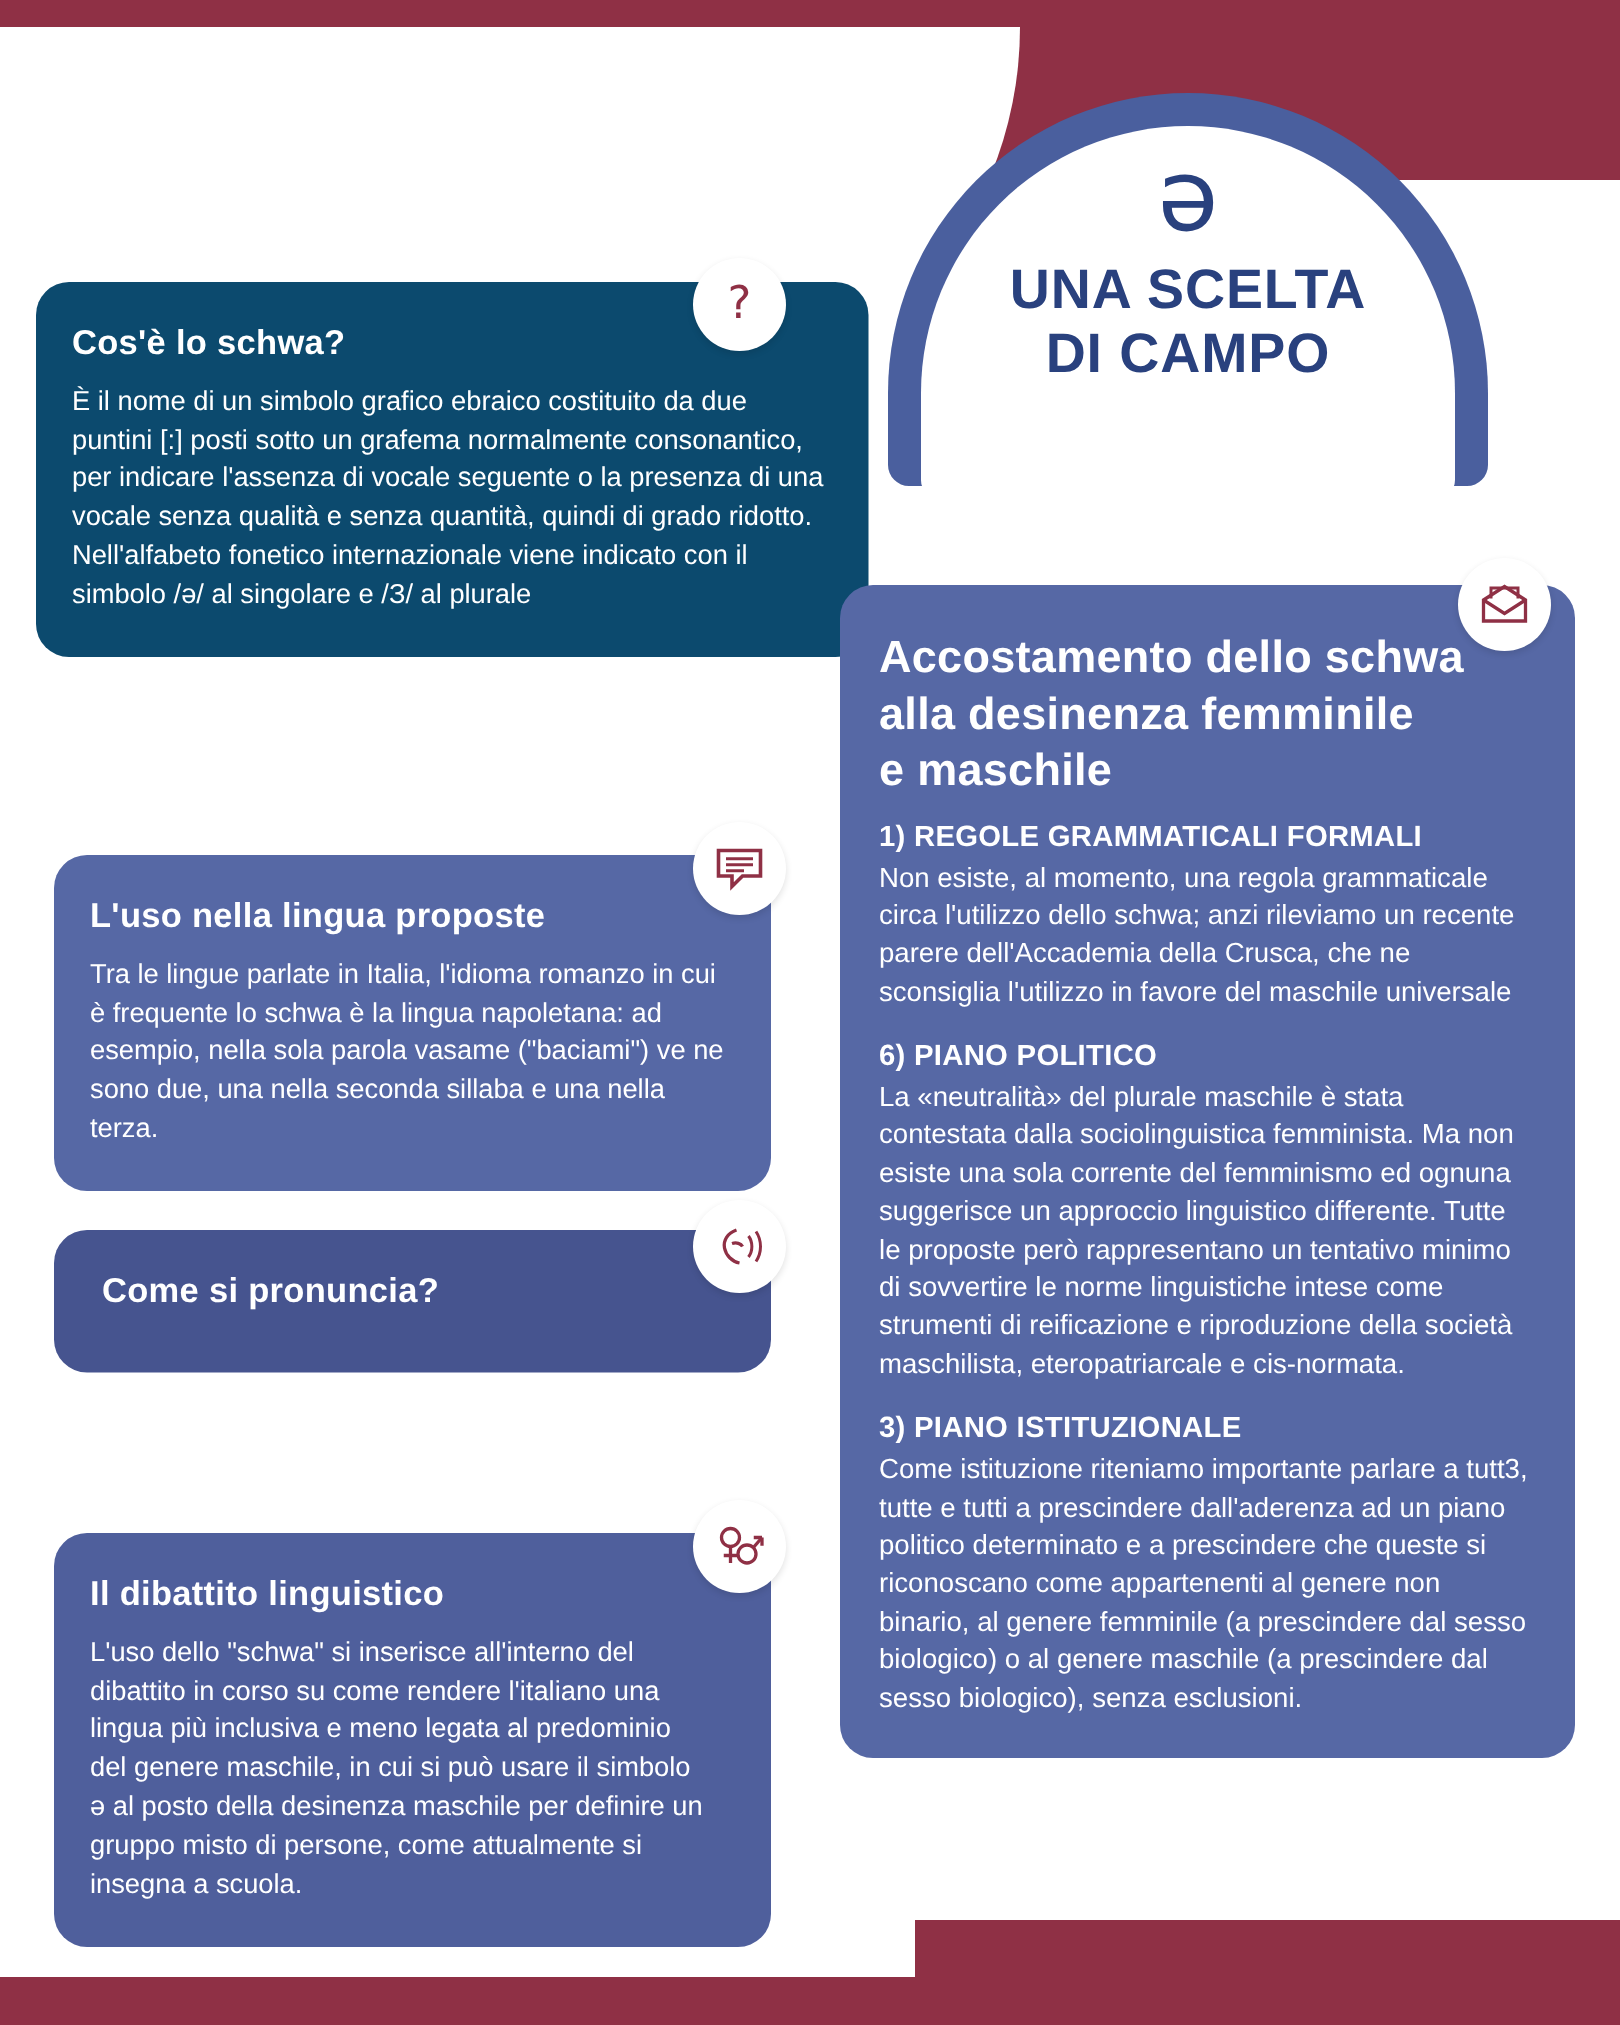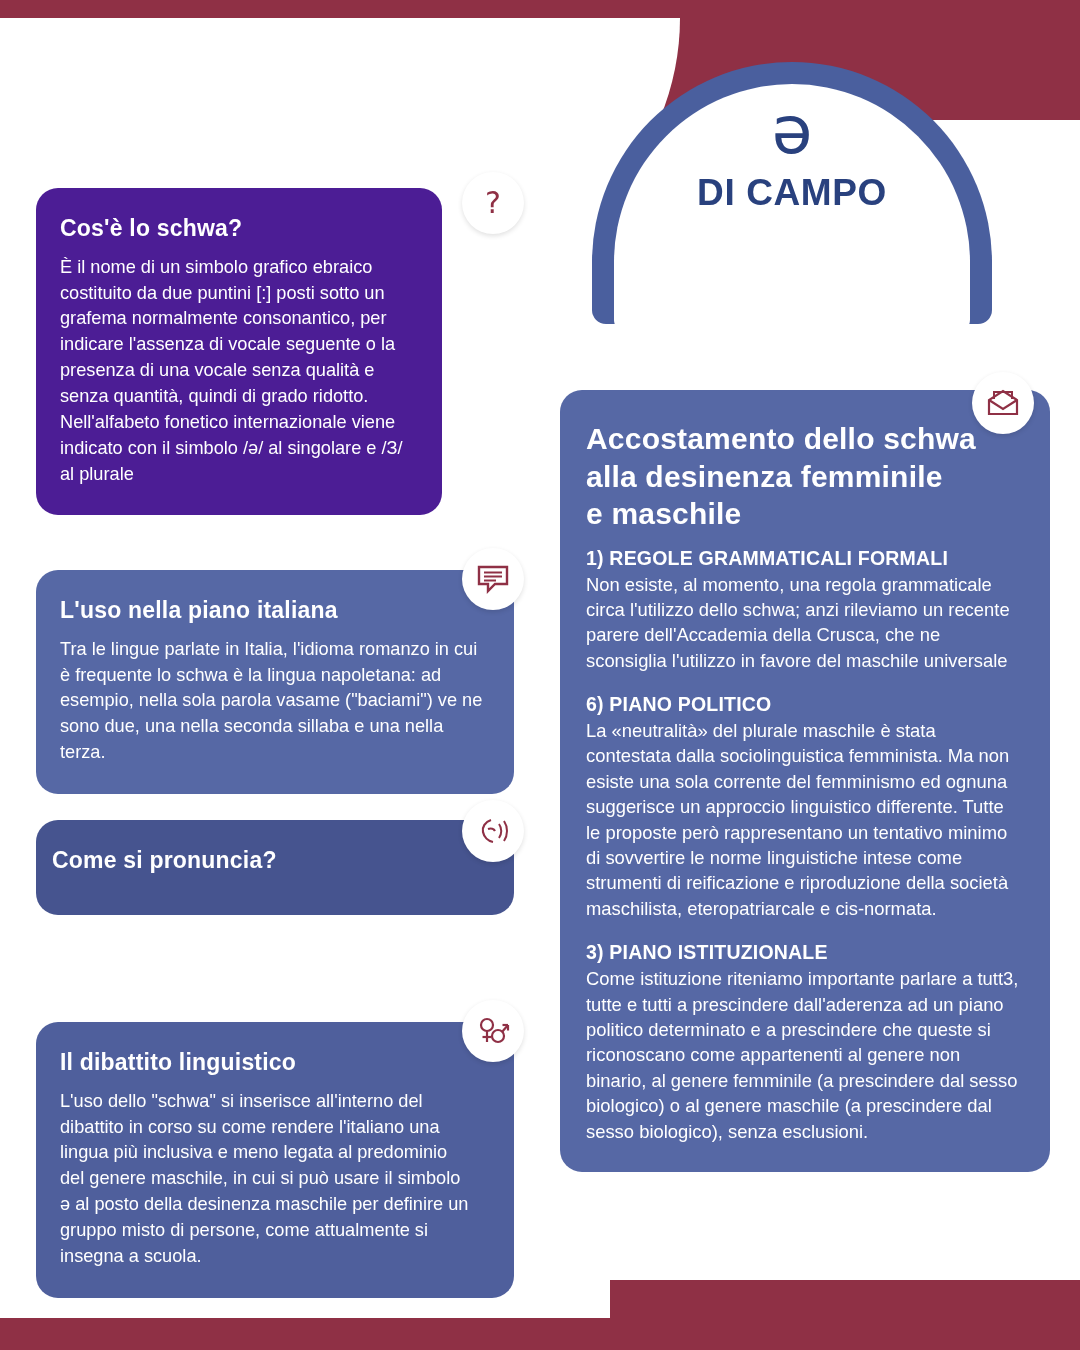--- a/index.html
+++ b/index.html
@@ -132,23 +132,23 @@
     font-weight: bold;
     line-height: 1.25;
     letter-spacing: 0.2px;
   }
   .card p {
     margin: 0;
     font-size: 18.2px;
     line-height: 1.42;
   }
 
-  .card-1 { left: 36px; top: 188px;  width: 406px; padding: 26px 30px 28px 24px; background: #4c1d95; }
+  .card-1 { left: 24px; top: 188px;  width: 555px; padding: 26px 30px 28px 24px; background: #0c4a6e; }
   .card-2 { left: 36px; top: 570px;  width: 478px; padding: 26px 30px 28px 24px; background: #5668a5; }
-  .card-3 { left: 36px; top: 820px;  width: 478px; padding: 26px 30px 28px 16px; background: #46548f; }
+  .card-3 { left: 36px; top: 820px;  width: 478px; padding: 26px 30px 28px 32px; background: #46548f; }
   .card-4 { left: 36px; top: 1022px; width: 478px; padding: 26px 44px 28px 24px; background: #4f5f9c; }
   .card-right {
     left: 560px; top: 390px; width: 490px;
     padding: 30px 30px 28px 26px;
     background: #5668a5;
   }
   .card-right h2 { font-size: 30px; margin-bottom: 14px; }
   .card-right h3 {
     margin: 0 0 2px 0;
     font-size: 19.5px;
@@ -208,35 +208,36 @@
     <div>Regione Campania</div>
   </div>
 </div>
 
 <div class="arch-wrap">
   <div class="arch-outer"></div>
   <div class="arch-inner"></div>
   <div class="arch-content">
     <div class="arch-schwa">ǝ</div>
     <div class="arch-title">
+      <div>UNA SCELTA</div>
       <div>DI CAMPO</div>
     </div>
   </div>
 </div>
 
 <div class="card card-1">
   <h2>Cos'è lo schwa?</h2>
   <p>È il nome di un simbolo grafico ebraico costituito da due puntini [:] posti sotto un grafema normalmente consonantico, per indicare l'assenza di vocale seguente o la presenza di una vocale senza qualità e senza quantità, quindi di grado ridotto. Nell'alfabeto fonetico internazionale viene indicato con il simbolo /ǝ/ al singolare e /З/ al plurale</p>
 </div>
 <div class="icon-badge ib-1">
   <span class="icon-glyph">?</span>
 </div>
 
 <div class="card card-2">
-  <h2>L'uso nella piano italiana</h2>
+  <h2>L'uso nella lingua proposte</h2>
   <p>Tra le lingue parlate in Italia, l'idioma romanzo in cui è frequente lo schwa è la lingua napoletana: ad esempio, nella sola parola vasame ("baciami") ve ne sono due, una nella seconda sillaba e una nella terza.</p>
 </div>
 <div class="icon-badge ib-2">
   <svg width="34" height="30" viewBox="0 0 34 30" aria-hidden="true">
     <path d="M3 3 h28 v17 h-12 l-7 7 v-7 h-9 z" fill="none" stroke="#8f3045" stroke-width="2.4"></path>
     <line x1="8" y1="8.5" x2="26" y2="8.5" stroke="#8f3045" stroke-width="2"></line>
     <line x1="8" y1="12.5" x2="26" y2="12.5" stroke="#8f3045" stroke-width="2"></line>
     <line x1="8" y1="16.5" x2="20" y2="16.5" stroke="#8f3045" stroke-width="2"></line>
   </svg>
 </div>

